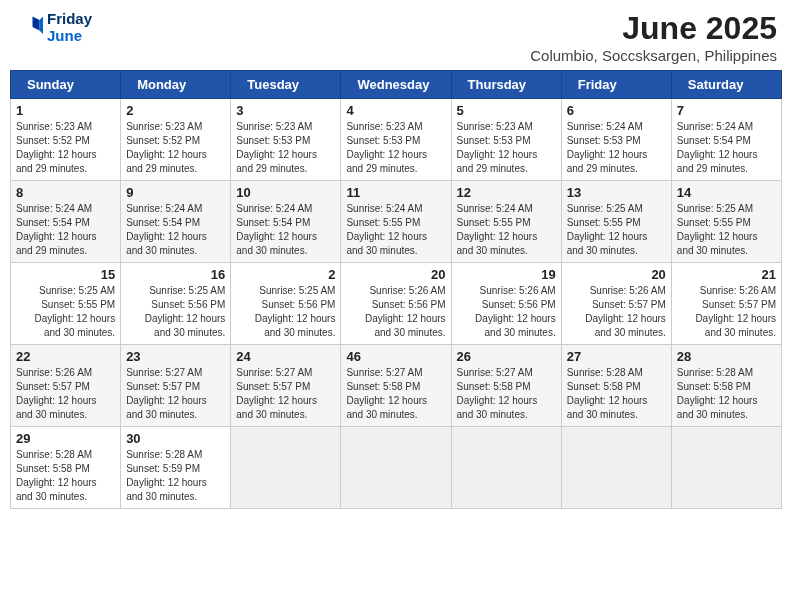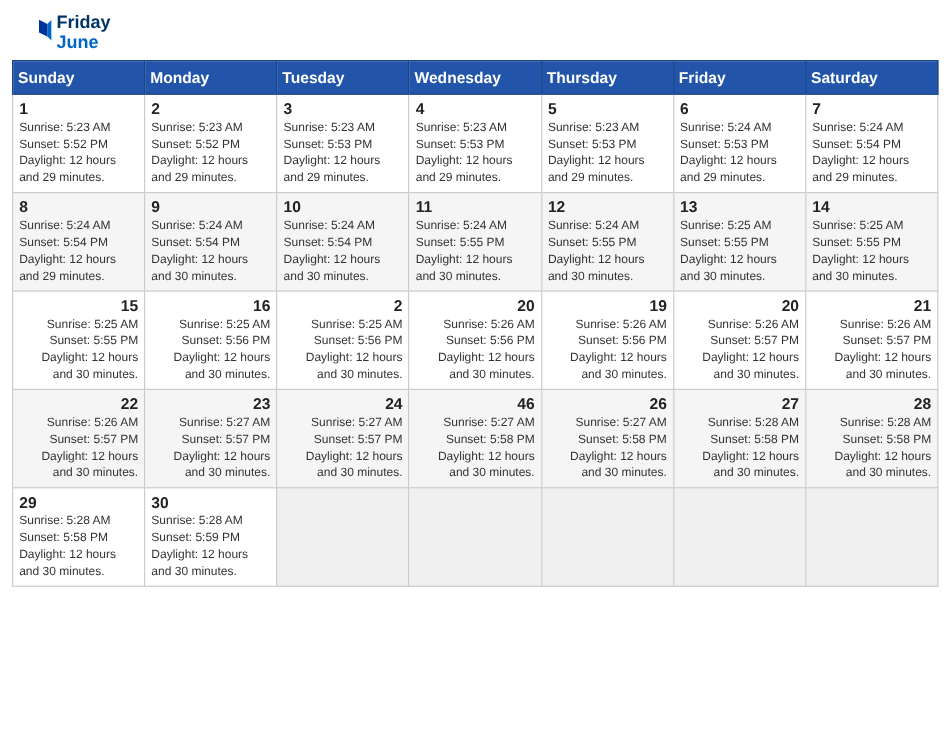--- a/index.html
+++ b/index.html
@@ -41,21 +41,21 @@
     .calendar-table {
       width: 100%;
       border-collapse: collapse;
       border: 1px solid #ccc;
     }
     .calendar-table th {
       background: #2255aa;
       color: #fff;
       font-size: 13px;
       font-weight: bold;
-      padding: 6px 4px;
+      padding: 6px 16px;
       text-align: left;
       border: 1px solid #1a4488;
     }
     .calendar-table td {
       vertical-align: top;
       padding: 4px 5px;
       font-size: 10px;
       color: #222;
       border: 1px solid #ccc;
       min-height: 80px;
@@ -79,39 +79,41 @@
       line-height: 1.4;
       color: #333;
     }
     .empty-cell {
       background: #f0f0f0 !important;
     }
     
     .row-0 td { background: #fff; }
     .row-1 td { background: #f0f4ff; }
     .row-2 td { background: #fff; text-align: right; }
-    .row-3 td { background: #f0f4ff; text-align: right; }
+    .row-3 td { background: #f0f4ff; }
     .row-4 td { background: #fff; }
   </style>
 </head>
 <body>
 
 <div class="header-section">
   <div class="logo">
     <svg class="logo-icon" viewBox="0 0 32 32">
       <rect x="0" y="0" width="32" height="32" fill="none"></rect>
       <polygon points="28,8 32,4 32,24 28,20" fill="#0066cc"></polygon>
       <polygon points="20,4 28,8 28,20 20,16" fill="#003399"></polygon>
     </svg>
     <div>
       <div style="font-size:15px;font-weight:bold;color:#003366;">Friday</div>
       <div style="font-size:15px;font-weight:bold;color:#0066cc;">June</div>
     </div>
   </div>
   <div class="title-block">
+    <div class="main-title">June 2025</div>
+    <div class="subtitle">Columbio, Soccsksargen, Philippines</div>
   </div>
 </div>
 
 <table class="calendar-table">
   <thead>
     <tr>
     <th>Sunday</th>
         <th>Monday</th>
         <th>Tuesday</th>
         <th>Wednesday</th>

